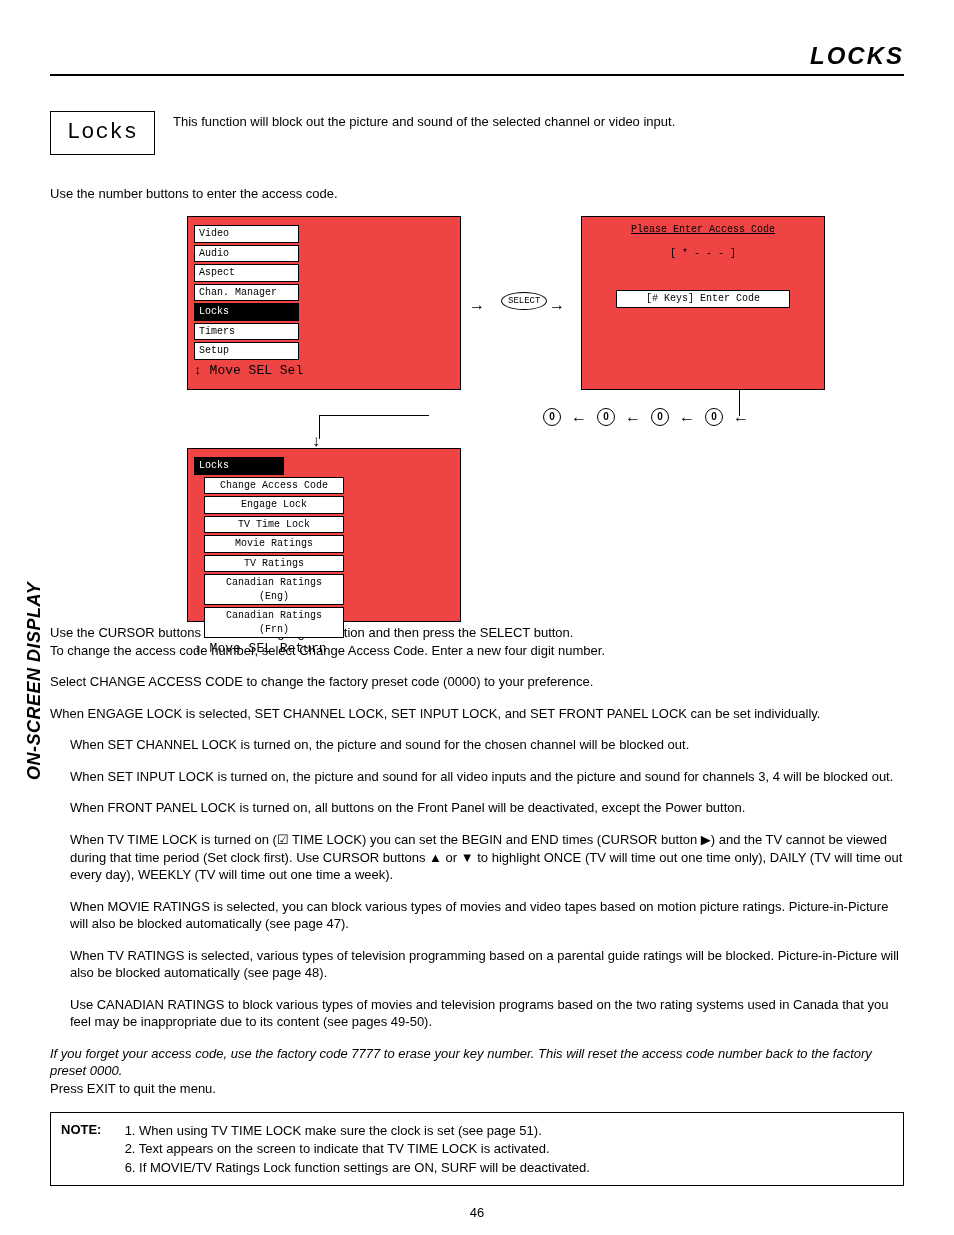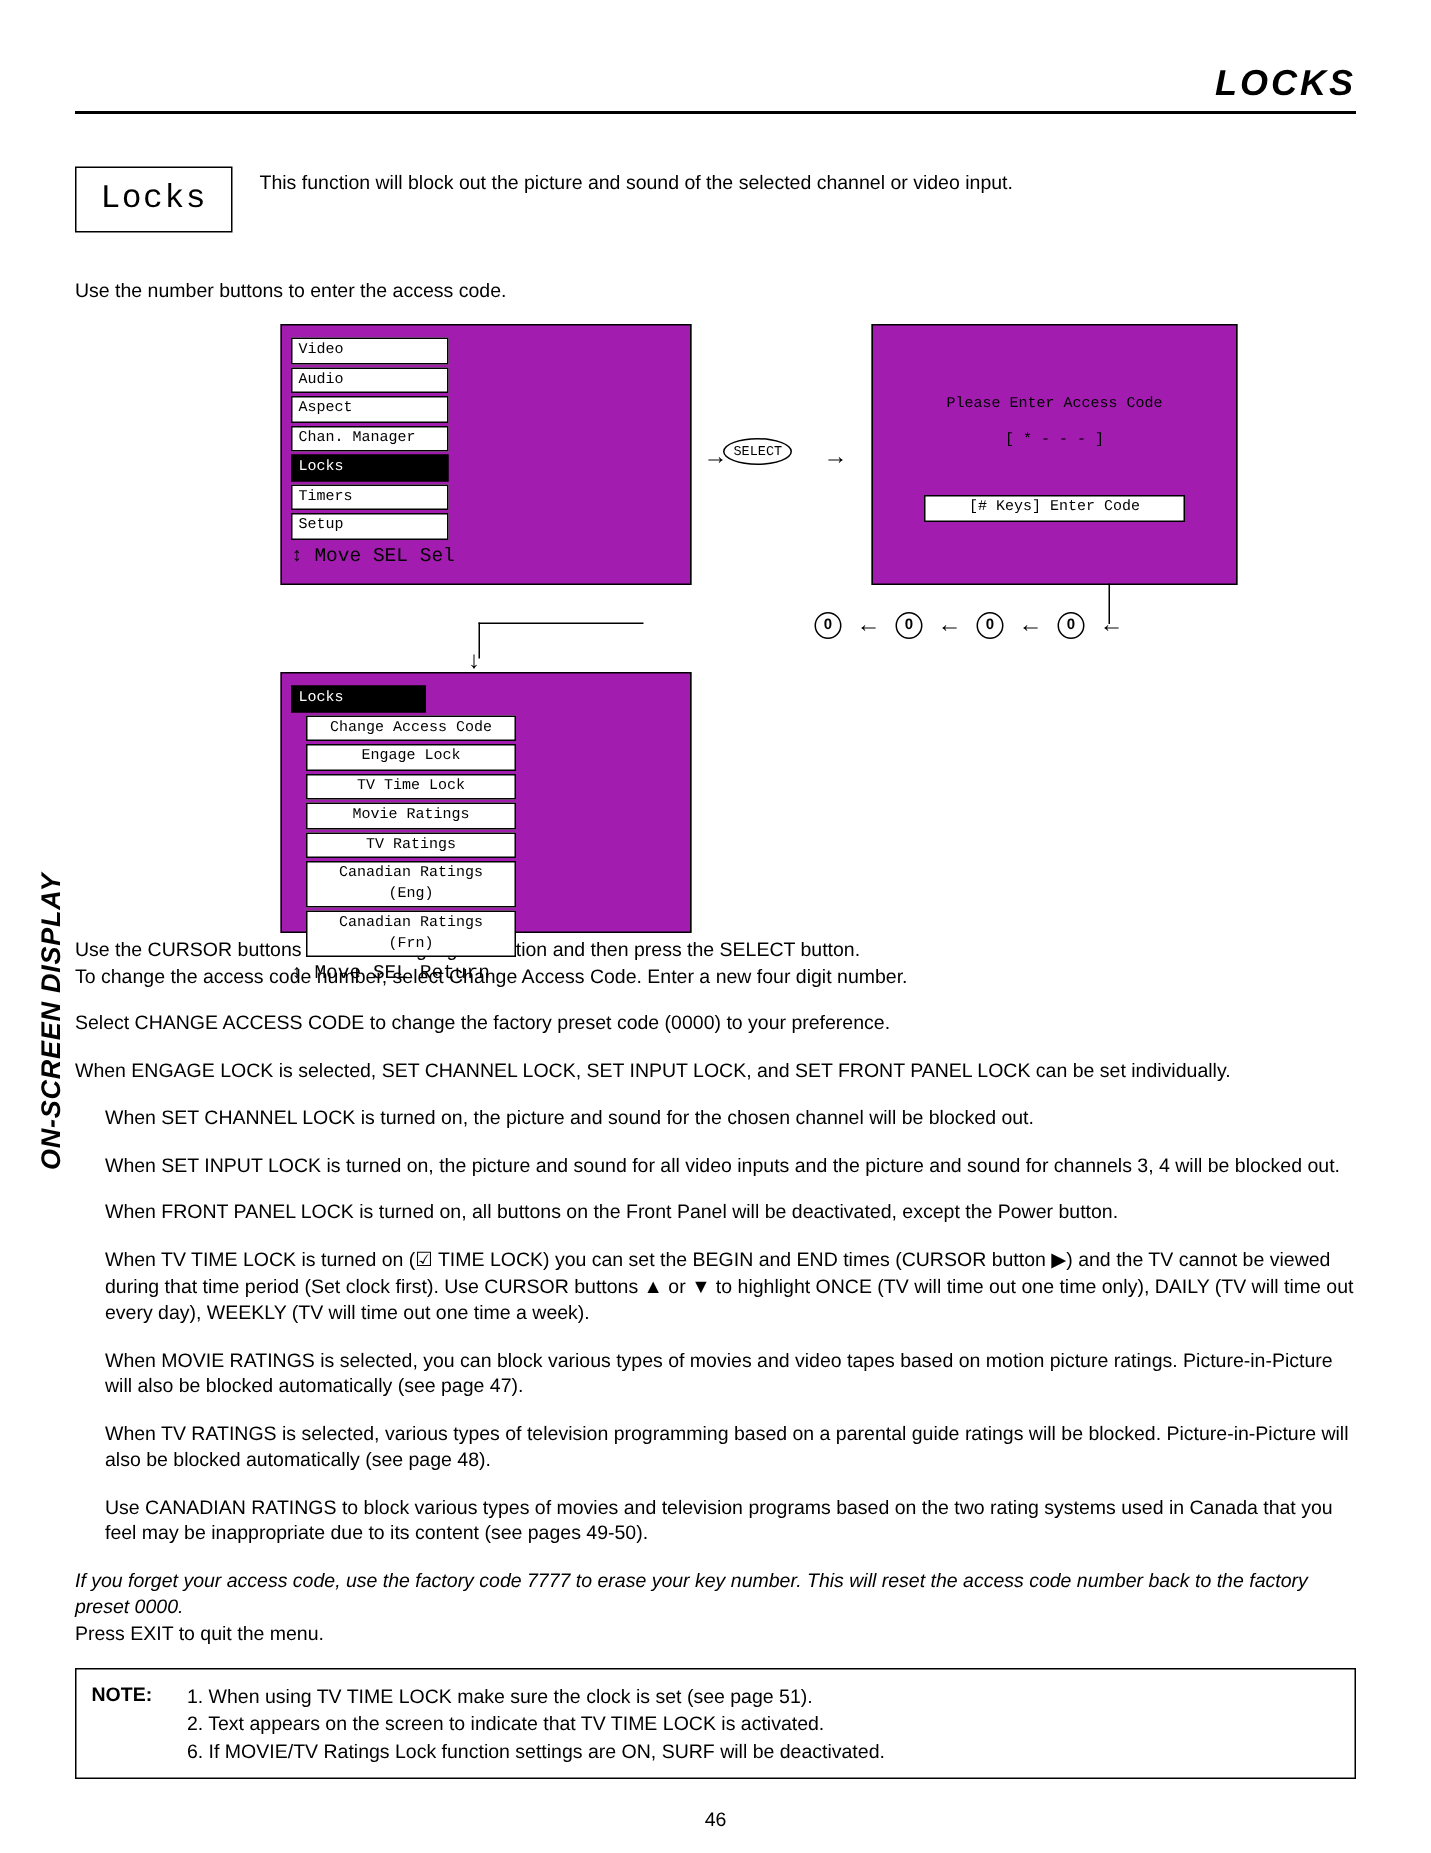--- a/index.html
+++ b/index.html
@@ -55,21 +55,21 @@
   .indented { margin-left: 20px; }
   .diagram {
     position: relative;
     width: 780px;
     height: 400px;
     margin: 10px auto 8px auto;
   }
   .osd-screen {
     position: absolute;
     border: 1px solid #000;
-    background: #a21caf;
+    background: #ef4444;
     font-family: "Courier New", monospace;
     font-size: 10px;
     padding: 6px;
   }
   .osd-item {
     border: 1px solid #000;
     padding: 1px 4px;
     margin: 2px 0;
     position: relative;
     background:#fff;
@@ -129,25 +129,25 @@
     <div class="osd-item" style="width:95px">Audio</div>
     <div class="osd-item" style="width:95px">Aspect</div>
     <div class="osd-item" style="width:95px">Chan. Manager</div>
     <div class="osd-item sel" style="width:95px">Locks</div>
     <div class="osd-item" style="width:95px">Timers</div>
     <div class="osd-item" style="width:95px">Setup</div>
     <div class="osd-hint">↕ Move  SEL Sel</div>
   </div>
 
   <span style="position:absolute;left:382px;top:78px;" class="arrow-r"></span>
-  <span class="btn-oval" style="position:absolute;left:395px;top:76px;">SELECT</span>
+  <span class="btn-oval" style="position:absolute;left:414px;top:76px;">SELECT</span>
   <span style="position:absolute;left:462px;top:78px;" class="arrow-r"></span>
 
   <div class="osd-screen" style="left:494px;top:0;width:230px;height:160px;text-align:center;">
-    <div style="margin-top:40px;">Please Enter Access Code</div>
+    <div style="text-decoration:underline;">Please Enter Access Code</div>
     <div style="margin-top:10px;">[ * - - - ]</div>
     <div class="osd-item" style="margin:30px 28px 0 28px;text-align:center;">[# Keys] Enter Code</div>
   </div>
 
   <div style="position:absolute;left:652px;top:173px;width:0;height:27px;border-left:1px solid #000;"></div>
 
   <div style="position:absolute;left:232px;top:190px;width:430px;display:flex;align-items:center;justify-content:flex-end;gap:10px;">
     <span class="btn-round">0</span>
     <span class="arrow-l"></span>
     <span class="btn-round">0</span>

